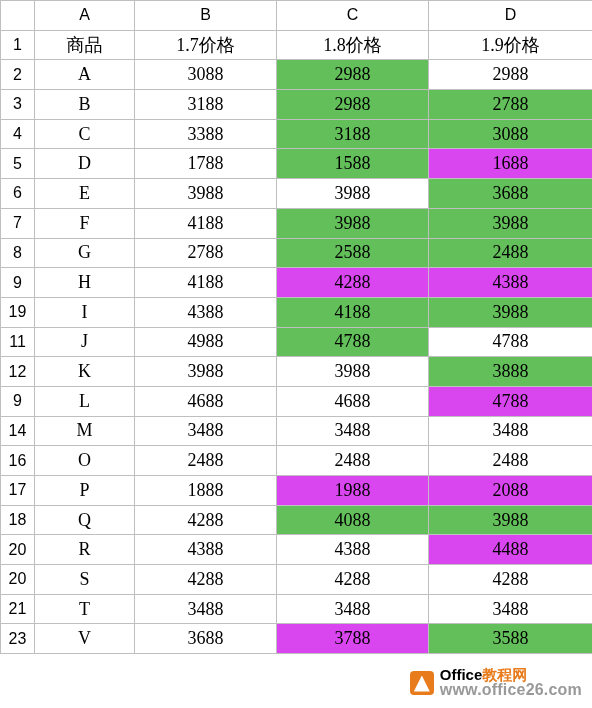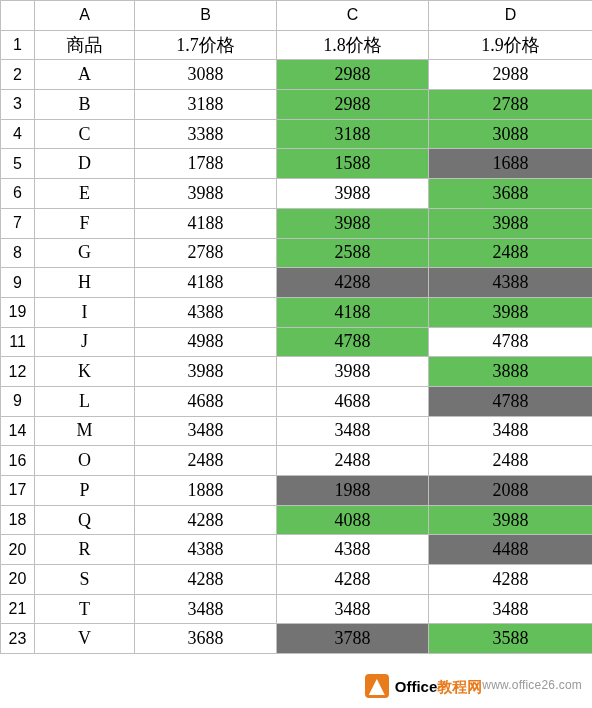--- a/index.html
+++ b/index.html
@@ -53,21 +53,21 @@
     .col-d { width: 164px; }
     .row5-hdr {
       background: #fff;
       border-top: 2px solid #2a8a2a;
       border-bottom: 2px solid #2a8a2a;
     }
     .fill-green {
       background: #63bf5a;
     }
     .fill-red {
-      background: #737373;
+      background: #d946ef;
     }
     .watermark {
       position: absolute;
       right: 10px;
       bottom: 10px;
       display: flex;
       align-items: center;
       font-family: Arial, sans-serif;
       pointer-events: none;
     }
@@ -82,33 +82,34 @@
     .watermark-icon::before {
       content: "";
       position: absolute;
       inset: 4px;
       background: #fff;
       clip-path: polygon(50% 0, 100% 100%, 0 100%);
       transform: translateY(1px);
     }
     .watermark-text {
       display: flex;
-      flex-direction: row;
+      flex-direction: column;
       line-height: 1;
     }
     .watermark-line1 {
       font-size: 15px;
       font-weight: bold;
     }
     .watermark-line1 .black { color: #000; }
     .watermark-line1 .orange { color: #e87b1c; }
     .watermark-line2 {
-      font-size: 12px;
+      font-size: 16px;
       color: #999;
       letter-spacing: 0.2px;
+      font-weight: bold;
     }
   </style>
 </head>
 <body>
 
 <table class="grid">
   <colgroup>
     <col class="corner">
     <col class="col-a">
     <col class="col-b">

